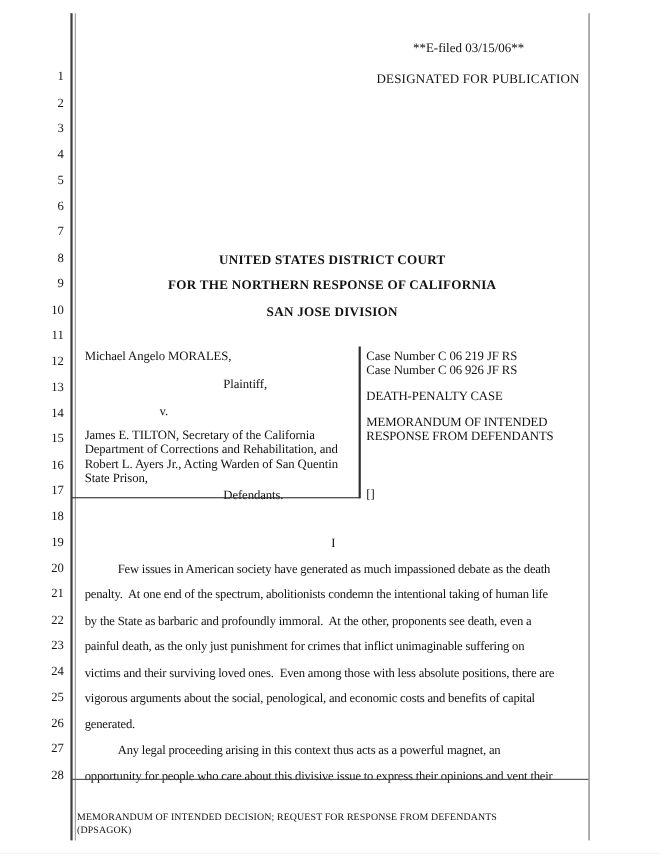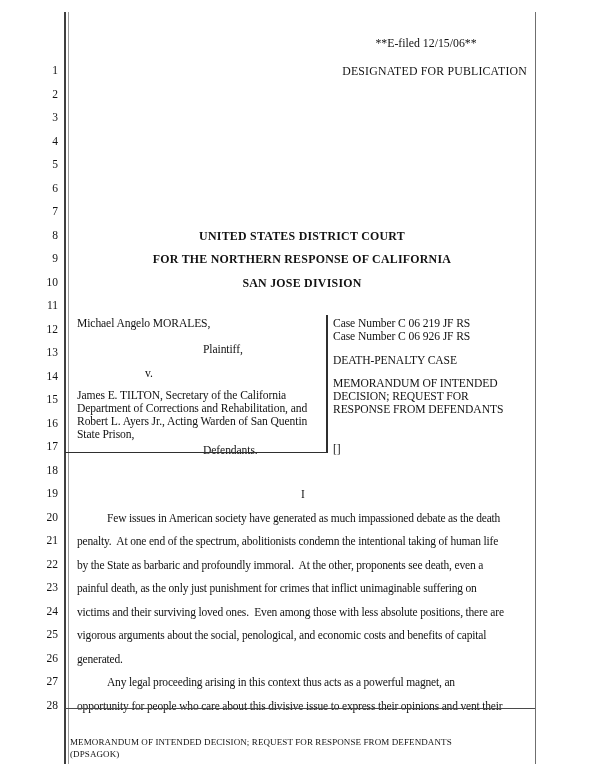--- a/index.html
+++ b/index.html
@@ -75,21 +75,21 @@
       <div class="line-num" style="top: 534px;">21</div>
       <div class="line-num" style="top: 557.5px;">22</div>
       <div class="line-num" style="top: 581px;">23</div>
       <div class="line-num" style="top: 604.5px;">24</div>
       <div class="line-num" style="top: 628px;">25</div>
       <div class="line-num" style="top: 651.5px;">26</div>
       <div class="line-num" style="top: 675px;">27</div>
       <div class="line-num" style="top: 698.5px;">28</div>
     </div>
 
-  <div class="abs efiled">**E-filed 12/15/06**</div>
+  <div class="abs efiled">**E-filed 03/15/06**</div>
   <div class="abs designation">DESIGNATED FOR PUBLICATION</div>
 
   <div class="abs court-line" style="top:228.5px">UNITED STATES DISTRICT COURT</div>
   <div class="abs court-line" style="top:252px">FOR THE NORTHERN RESPONSE OF CALIFORNIA</div>
   <div class="abs court-line" style="top:275.5px">SAN JOSE DIVISION</div>
 
   <div class="abs cap-left" style="top:317px">Michael Angelo MORALES,</div>
   <div class="abs cap-left" style="top:343px; padding-left:126px">Plaintiff,</div>
   <div class="abs cap-left" style="top:367px; padding-left:68px">v.</div>
   <div class="abs cap-left" style="top:389px">
@@ -101,21 +101,20 @@
   <div class="abs cap-left" style="top:444px; padding-left:126px">Defendants.</div>
 
   <div class="abs caption-divider"></div>
   <div class="abs caption-bottom"></div>
 
   <div class="abs cap-right" style="top:317px">Case Number C 06 219 JF RS</div>
   <div class="abs cap-right" style="top:330px">Case Number C 06 926 JF RS</div>
   <div class="abs cap-right underlined" style="top:354px">DEATH-PENALTY CASE</div>
   <div class="abs cap-right" style="top:377px">
       <div class="doc-title-line">MEMORANDUM OF INTENDED</div>
-      <div class="doc-title-line">DECISION; REQUEST FOR</div>
       <div class="doc-title-line">RESPONSE FROM DEFENDANTS</div>
     </div>
   <div class="abs cap-right" style="top:443px">[]</div>
 
   <div>
       <div class="body-line center" style="top: 487px;">I</div>
       <div class="body-line" style="top: 510.5px; text-indent: 30px;">Few issues in American society have generated as much impassioned debate as the death</div>
       <div class="body-line" style="top: 534px;">penalty.  At one end of the spectrum, abolitionists condemn the intentional taking of human life</div>
       <div class="body-line" style="top: 557.5px;">by the State as barbaric and profoundly immoral.  At the other, proponents see death, even a</div>
       <div class="body-line" style="top: 581px;">painful death, as the only just punishment for crimes that inflict unimaginable suffering on</div>

